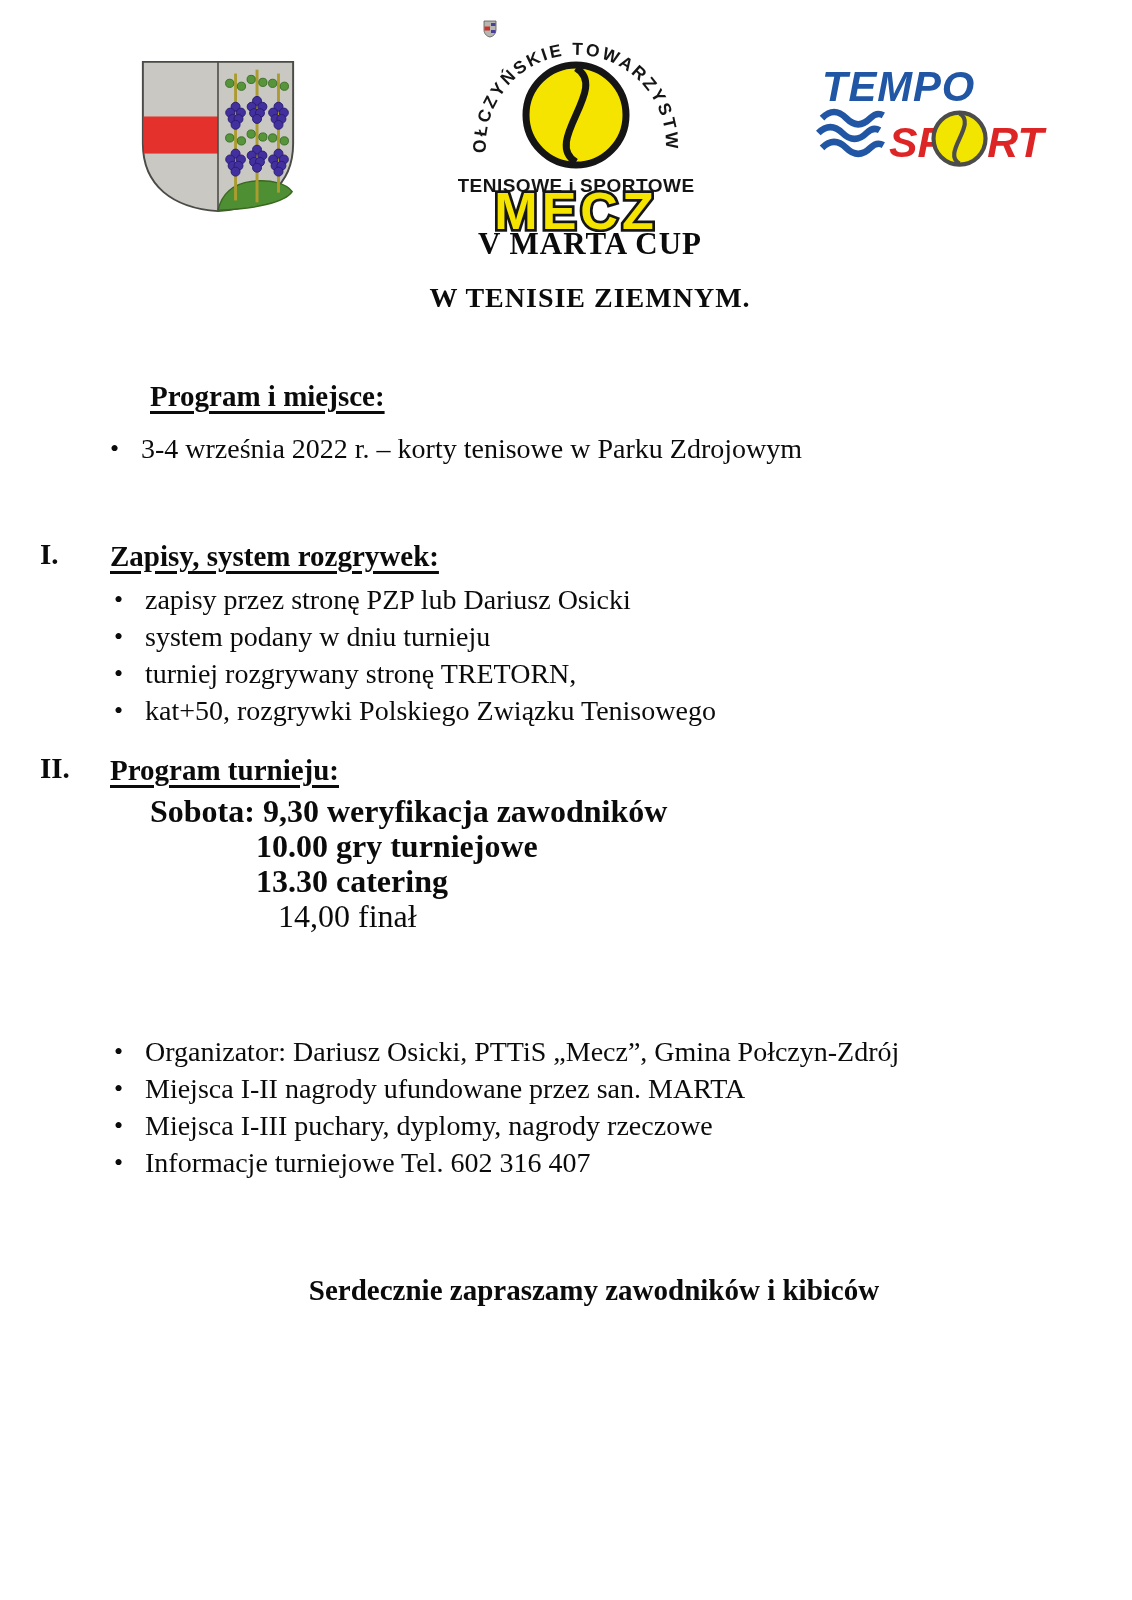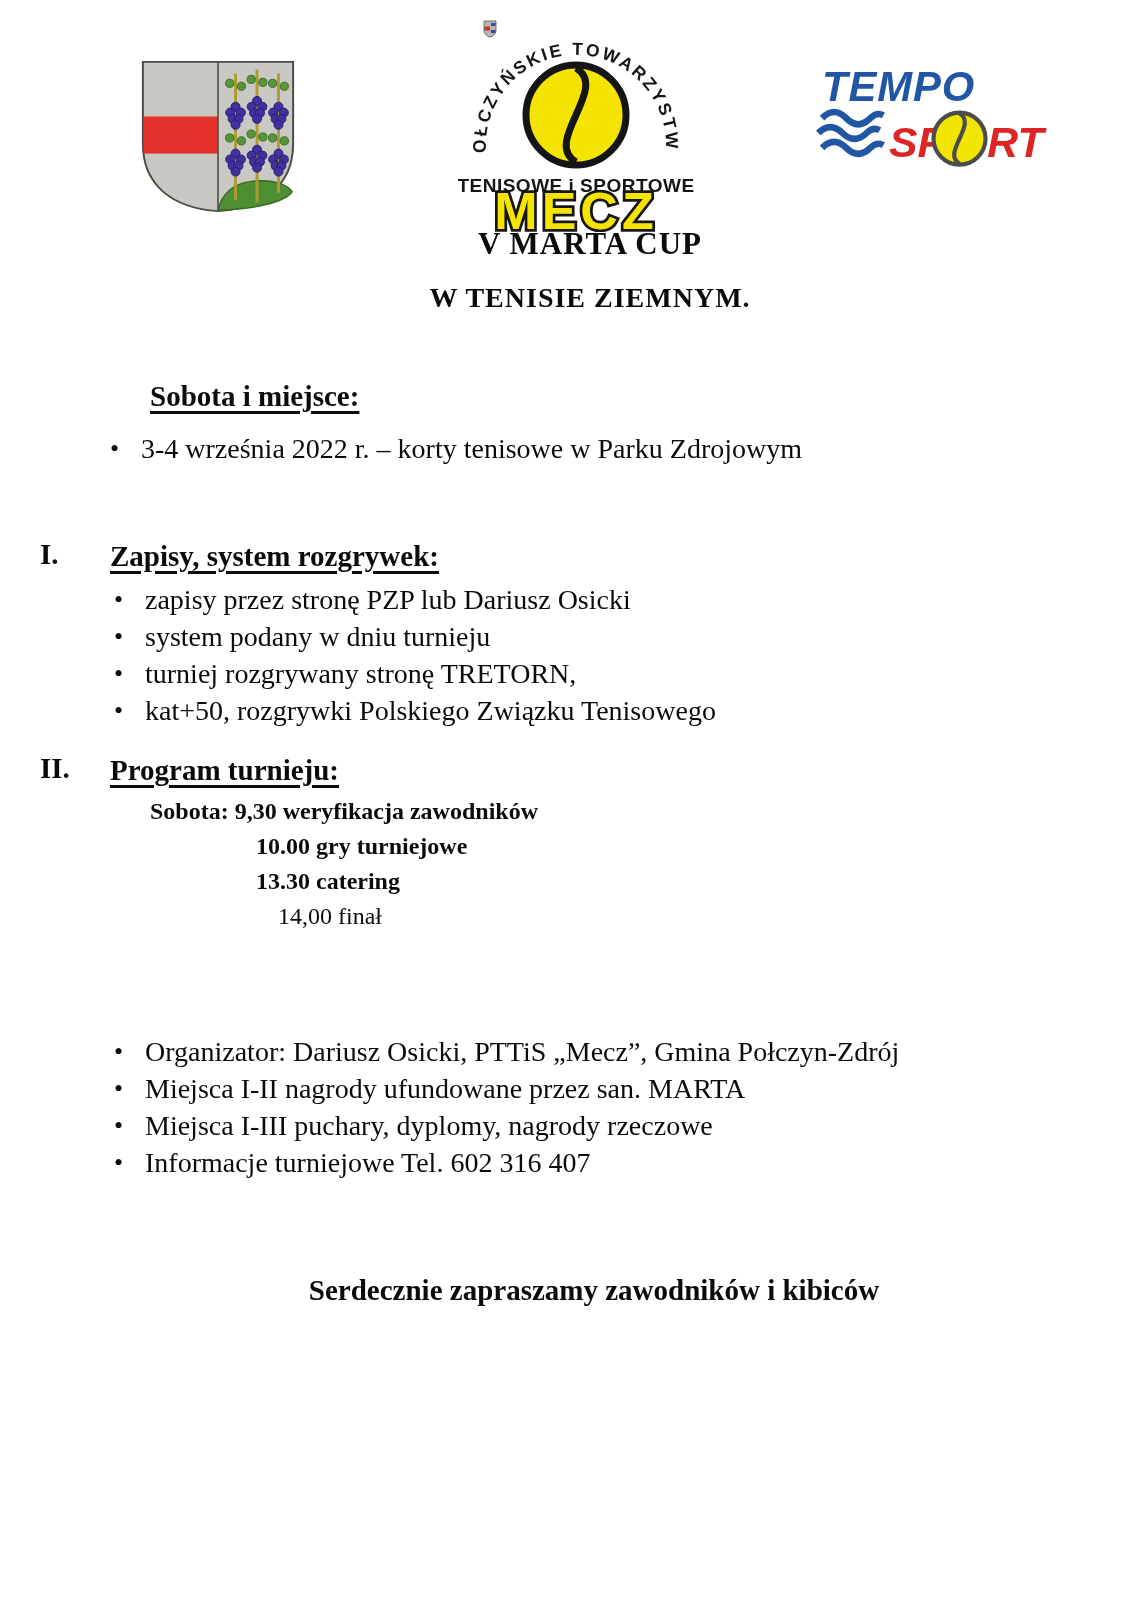--- a/index.html
+++ b/index.html
@@ -42,21 +42,21 @@
   .head-row.termin { padding-left:150px; }
   .num { position:absolute; left:40px; top:0; font-weight:bold; font-size:29px; }
 
   .bullets { margin-top:7px; }
   .bullet-row { display:flex; font-size:28px; line-height:37px; padding-left:114px; }
   #sec-termin .bullet-row { padding-left:110px; margin-top:16px; }
   .bullet-glyph { width:31px; flex:0 0 31px; font-size:26px; }
 
   
   .schedule { margin-top:6px; }
-  .sched-row { font-size:24px; line-height:35px; font-weight:bold; }
+  .sched-row { font-size:32px; line-height:35px; font-weight:bold; }
   .sched-row.regular { font-weight:normal; }
   .sched-row.indent-1 { padding-left:150px; }
   .sched-row.indent-2 { padding-left:256px; }
   .sched-row.indent-3 { padding-left:278px; }
 
   
   #footer-line { top:1274px; left:0; right:0; text-align:center; padding-left:56px;
                  font-size:29px; font-weight:bold; }
 
   svg text { user-select:none; }
@@ -140,21 +140,21 @@
   <text x="206" y="100" font-family="Liberation Sans, sans-serif" font-size="46" font-weight="bold" font-style="italic" fill="#de2526">RT</text>
 </svg>
 
 <div id="title-block" class="abs">
   <div class="t1">V MARTA CUP</div>
   <div class="t2">W TENISIE ZIEMNYM.</div>
 </div>
 
 <div id="sec-termin" class="abs sec">
   <div class="head-row termin">
-    <span class="heading">Sobota i miejsce:</span>
+    <span class="heading">Program i miejsce:</span>
   </div>
   <div class="bullets">
       <div class="bullet-row">
       <span class="bullet-glyph">•</span>
       <span>3-4 września 2022 r. – korty tenisowe w Parku Zdrojowym</span>
     </div>
     </div>
 </div>
 
 <div id="sec-1" class="abs sec">

